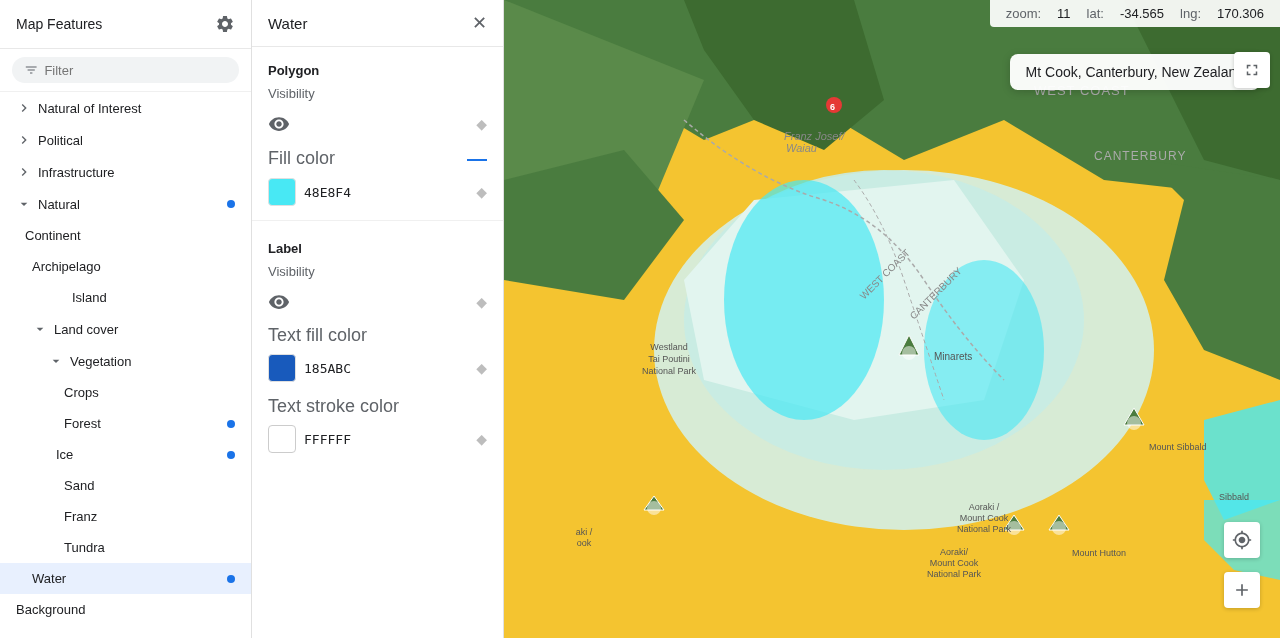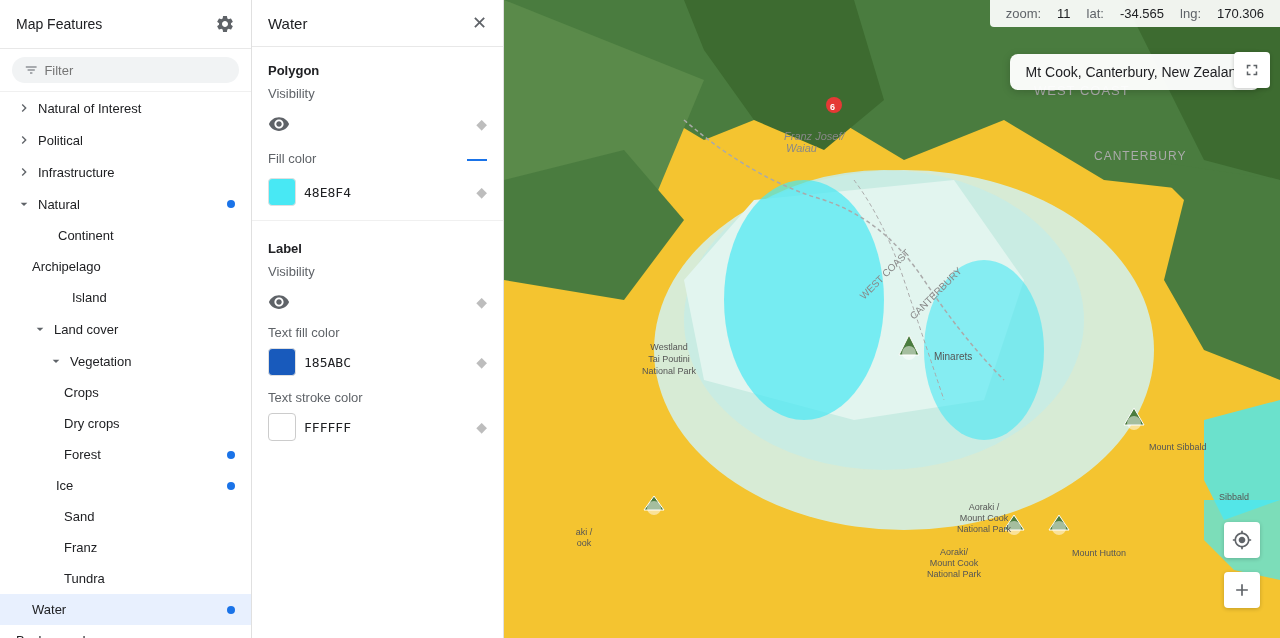--- a/index.html
+++ b/index.html
@@ -92,21 +92,21 @@
       font-size: 18px;
       line-height: 1;
     }
     .section-label {
       font-size: 13px;
       font-weight: 600;
       color: #202124;
       padding: 16px 16px 8px;
     }
     .property-label {
-      font-size: 13px;
+      font-size: 18px;
       color: #5f6368;
     }
     .visibility-row {
       display: flex;
       align-items: center;
       justify-content: space-between;
       padding: 8px 16px;
     }
     .diamond-icon {
       color: #bdbdbd;
@@ -228,21 +228,21 @@
       </svg>
     <span>Infrastructure</span>
   </div>
   <div class="nav-item" style="padding-left:16px;">
     <svg width="16" height="16" viewBox="0 0 24 24" fill="#5f6368">
         <path d="M7 10l5 5 5-5z"></path>
       </svg>
     <span>Natural</span>
     <span class="dot"></span>
   </div>
-  <div class="nav-item" style="padding-left:25px;margin-left:33px;">
+  <div class="nav-item" style="padding-left:25px;">
     <span>Continent</span>
   </div>
   <div class="nav-item" style="padding-left:32px;">
     <span>Archipelago</span>
   </div>
   <div class="nav-item" style="padding-left:32px;margin-left:40px;">
     <span>Island</span>
   </div>
   <div class="nav-item" style="padding-left:32px;">
     <svg width="16" height="16" viewBox="0 0 24 24" fill="#5f6368">
@@ -251,23 +251,20 @@
     <span>Land cover</span>
   </div>
   <div class="nav-item" style="padding-left:48px;">
     <svg width="16" height="16" viewBox="0 0 24 24" fill="#5f6368">
         <path d="M7 10l5 5 5-5z"></path>
       </svg>
     <span>Vegetation</span>
   </div>
   <div class="nav-item" style="padding-left:64px;">
     <span>Crops</span>
-  </div>
-  <div class="nav-item" style="padding-left:64px;">
-    <span>Dry crops</span>
   </div>
   <div class="nav-item" style="padding-left:64px;">
     <span>Forest</span>
     <span class="dot"></span>
   </div>
   <div class="nav-item" style="padding-left:56px;">
     <span>Ice</span>
     <span class="dot"></span>
   </div>
   <div class="nav-item" style="padding-left:64px;">

